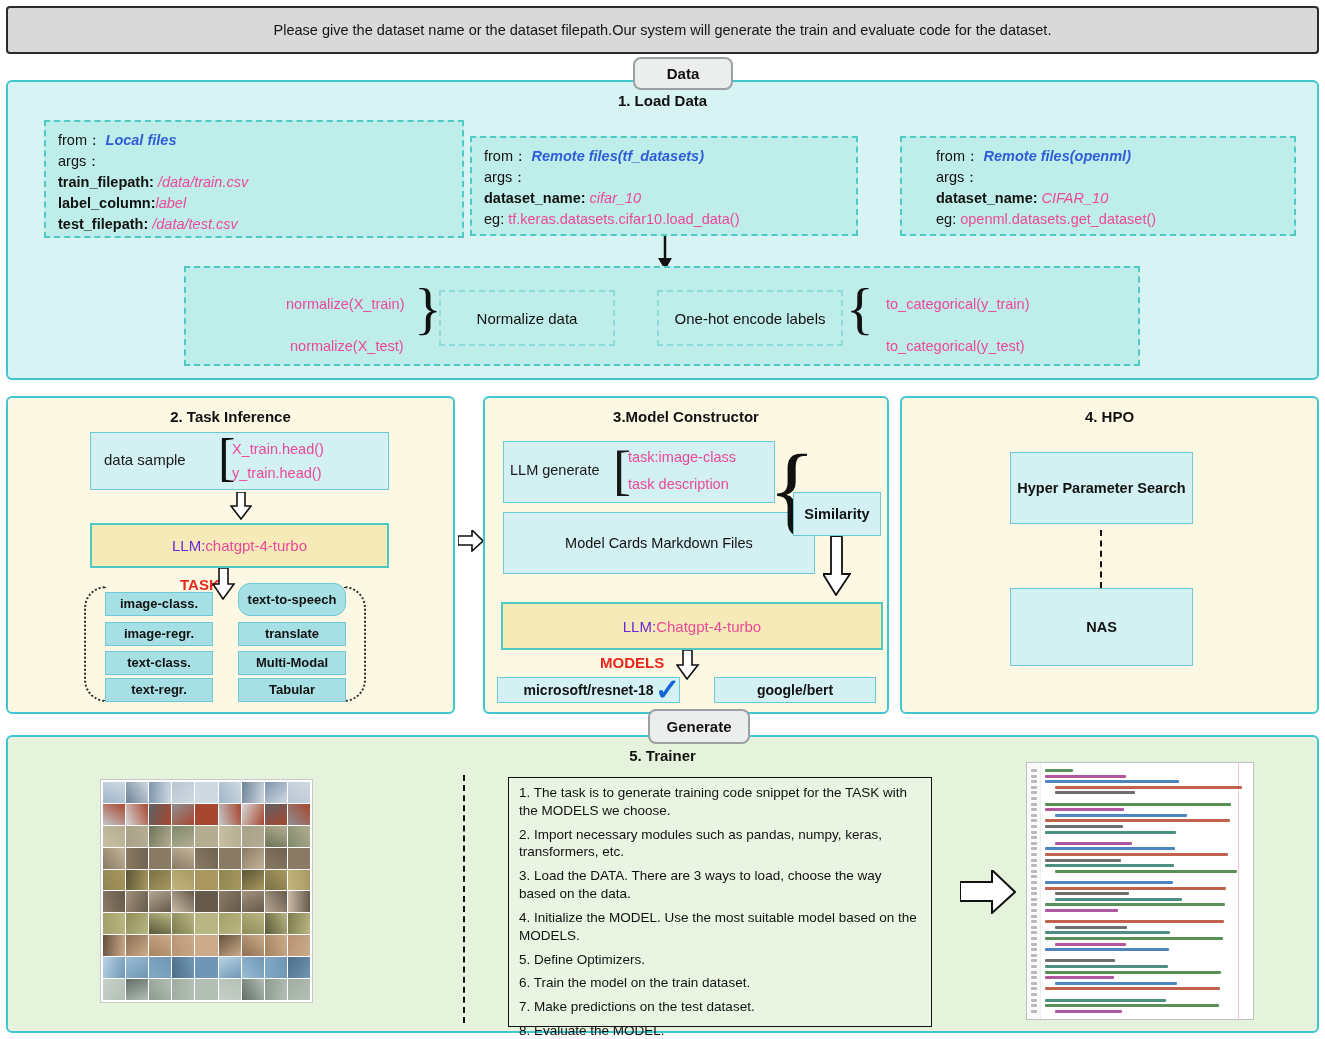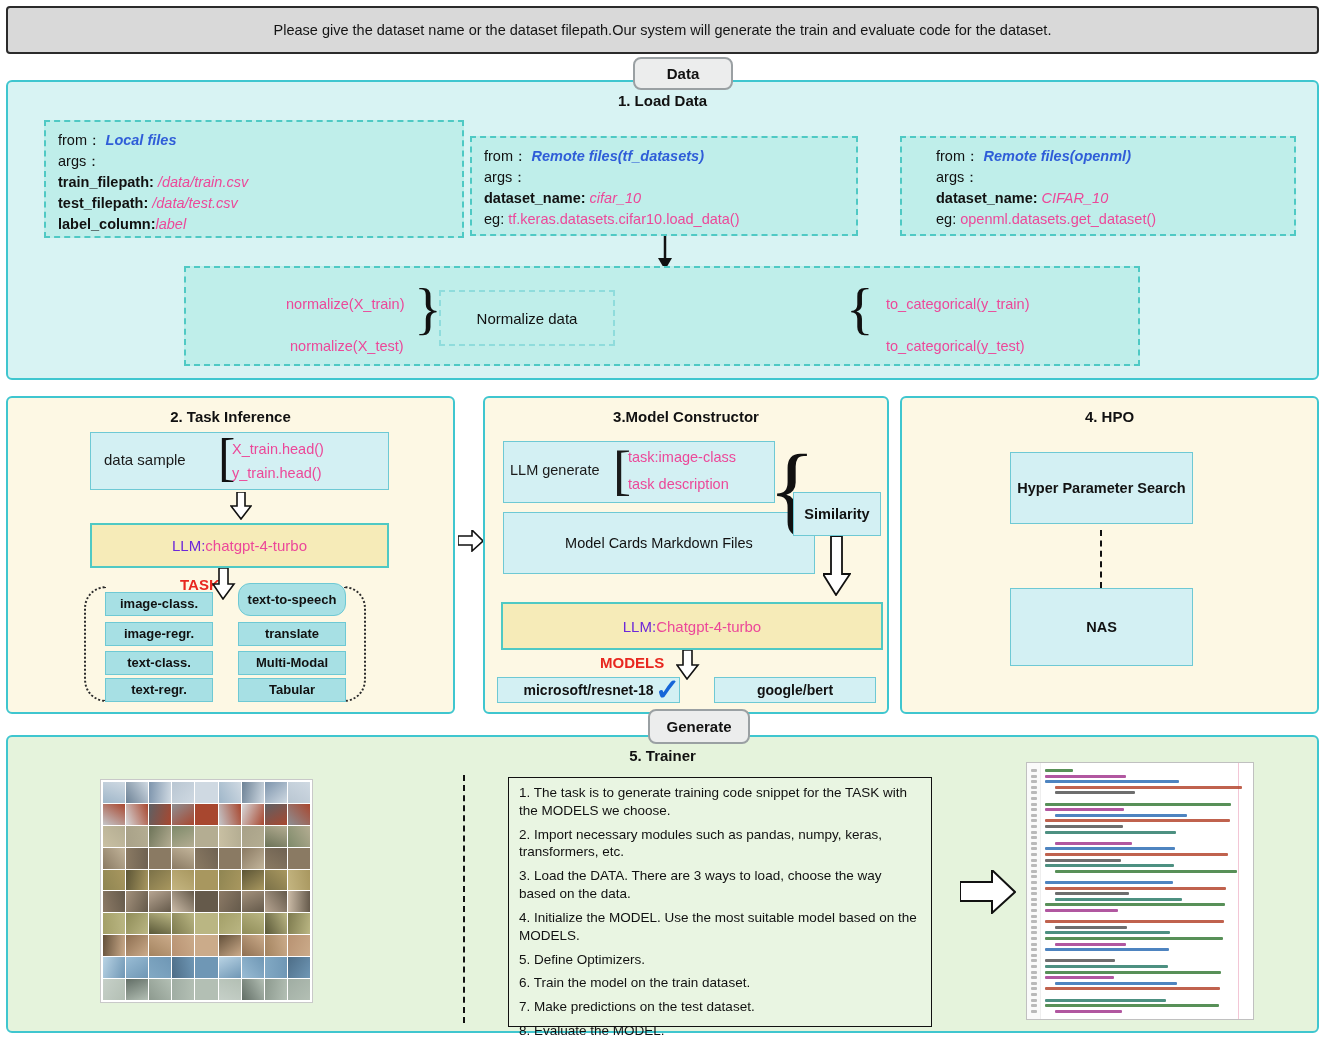--- a/index.html
+++ b/index.html
@@ -198,25 +198,25 @@
   <div>
     <span>from：</span>
     <span class="kw-blue">Local files</span>
   </div>
   <div>args：</div>
   <div>
     <span class="bold">train_filepath:</span>
     <span class="kw-pink">/data/train.csv</span>
   </div>
   <div>
+    <span class="bold"> label_column:</span><span class="kw-pink">label</span>
+  </div>
+  <div>
     <span class="bold">test_filepath:</span>
     <span class="kw-pink">/data/test.csv</span>
-  </div>
-  <div>
-    <span class="bold"> label_column:</span><span class="kw-pink">label</span>
   </div>
 </div>
 
 <div class="src-card" id="src-tf">
   <div>
     <span>from：</span>
     <span class="kw-blue">Remote files(tf_datasets)</span>
   </div>
   <div>args：</div>
   <div>
@@ -251,20 +251,21 @@
 </svg>
 
 <div id="preprocess">
   <div class="brace" id="brace-l">}</div>
   <div class="brace" id="brace-r">}</div>
   <div class="pp-lab" id="lab-ntr">normalize(X_train)</div>
   <div class="pp-lab" id="lab-nte">normalize(X_test)</div>
   <div class="pp-lab" id="lab-ctr">to_categorical(y_train)</div>
   <div class="pp-lab" id="lab-cte">to_categorical(y_test)</div>
   <div class="pp-inner" id="pp-norm">Normalize data</div>
+  <div class="pp-inner" id="pp-onehot">One-hot encode labels</div>
 </div>
 
 <div class="panel" id="panel-task">
   <div class="panel-title">2. Task Inference</div>
 </div>
 
 <div class="cbox" id="ti-sample"></div>
 <div class="sample-label">data sample</div>
 <div class="sq-brack">[</div>
 <div class="sample-line" id="ti-x">X_train.head()</div>

